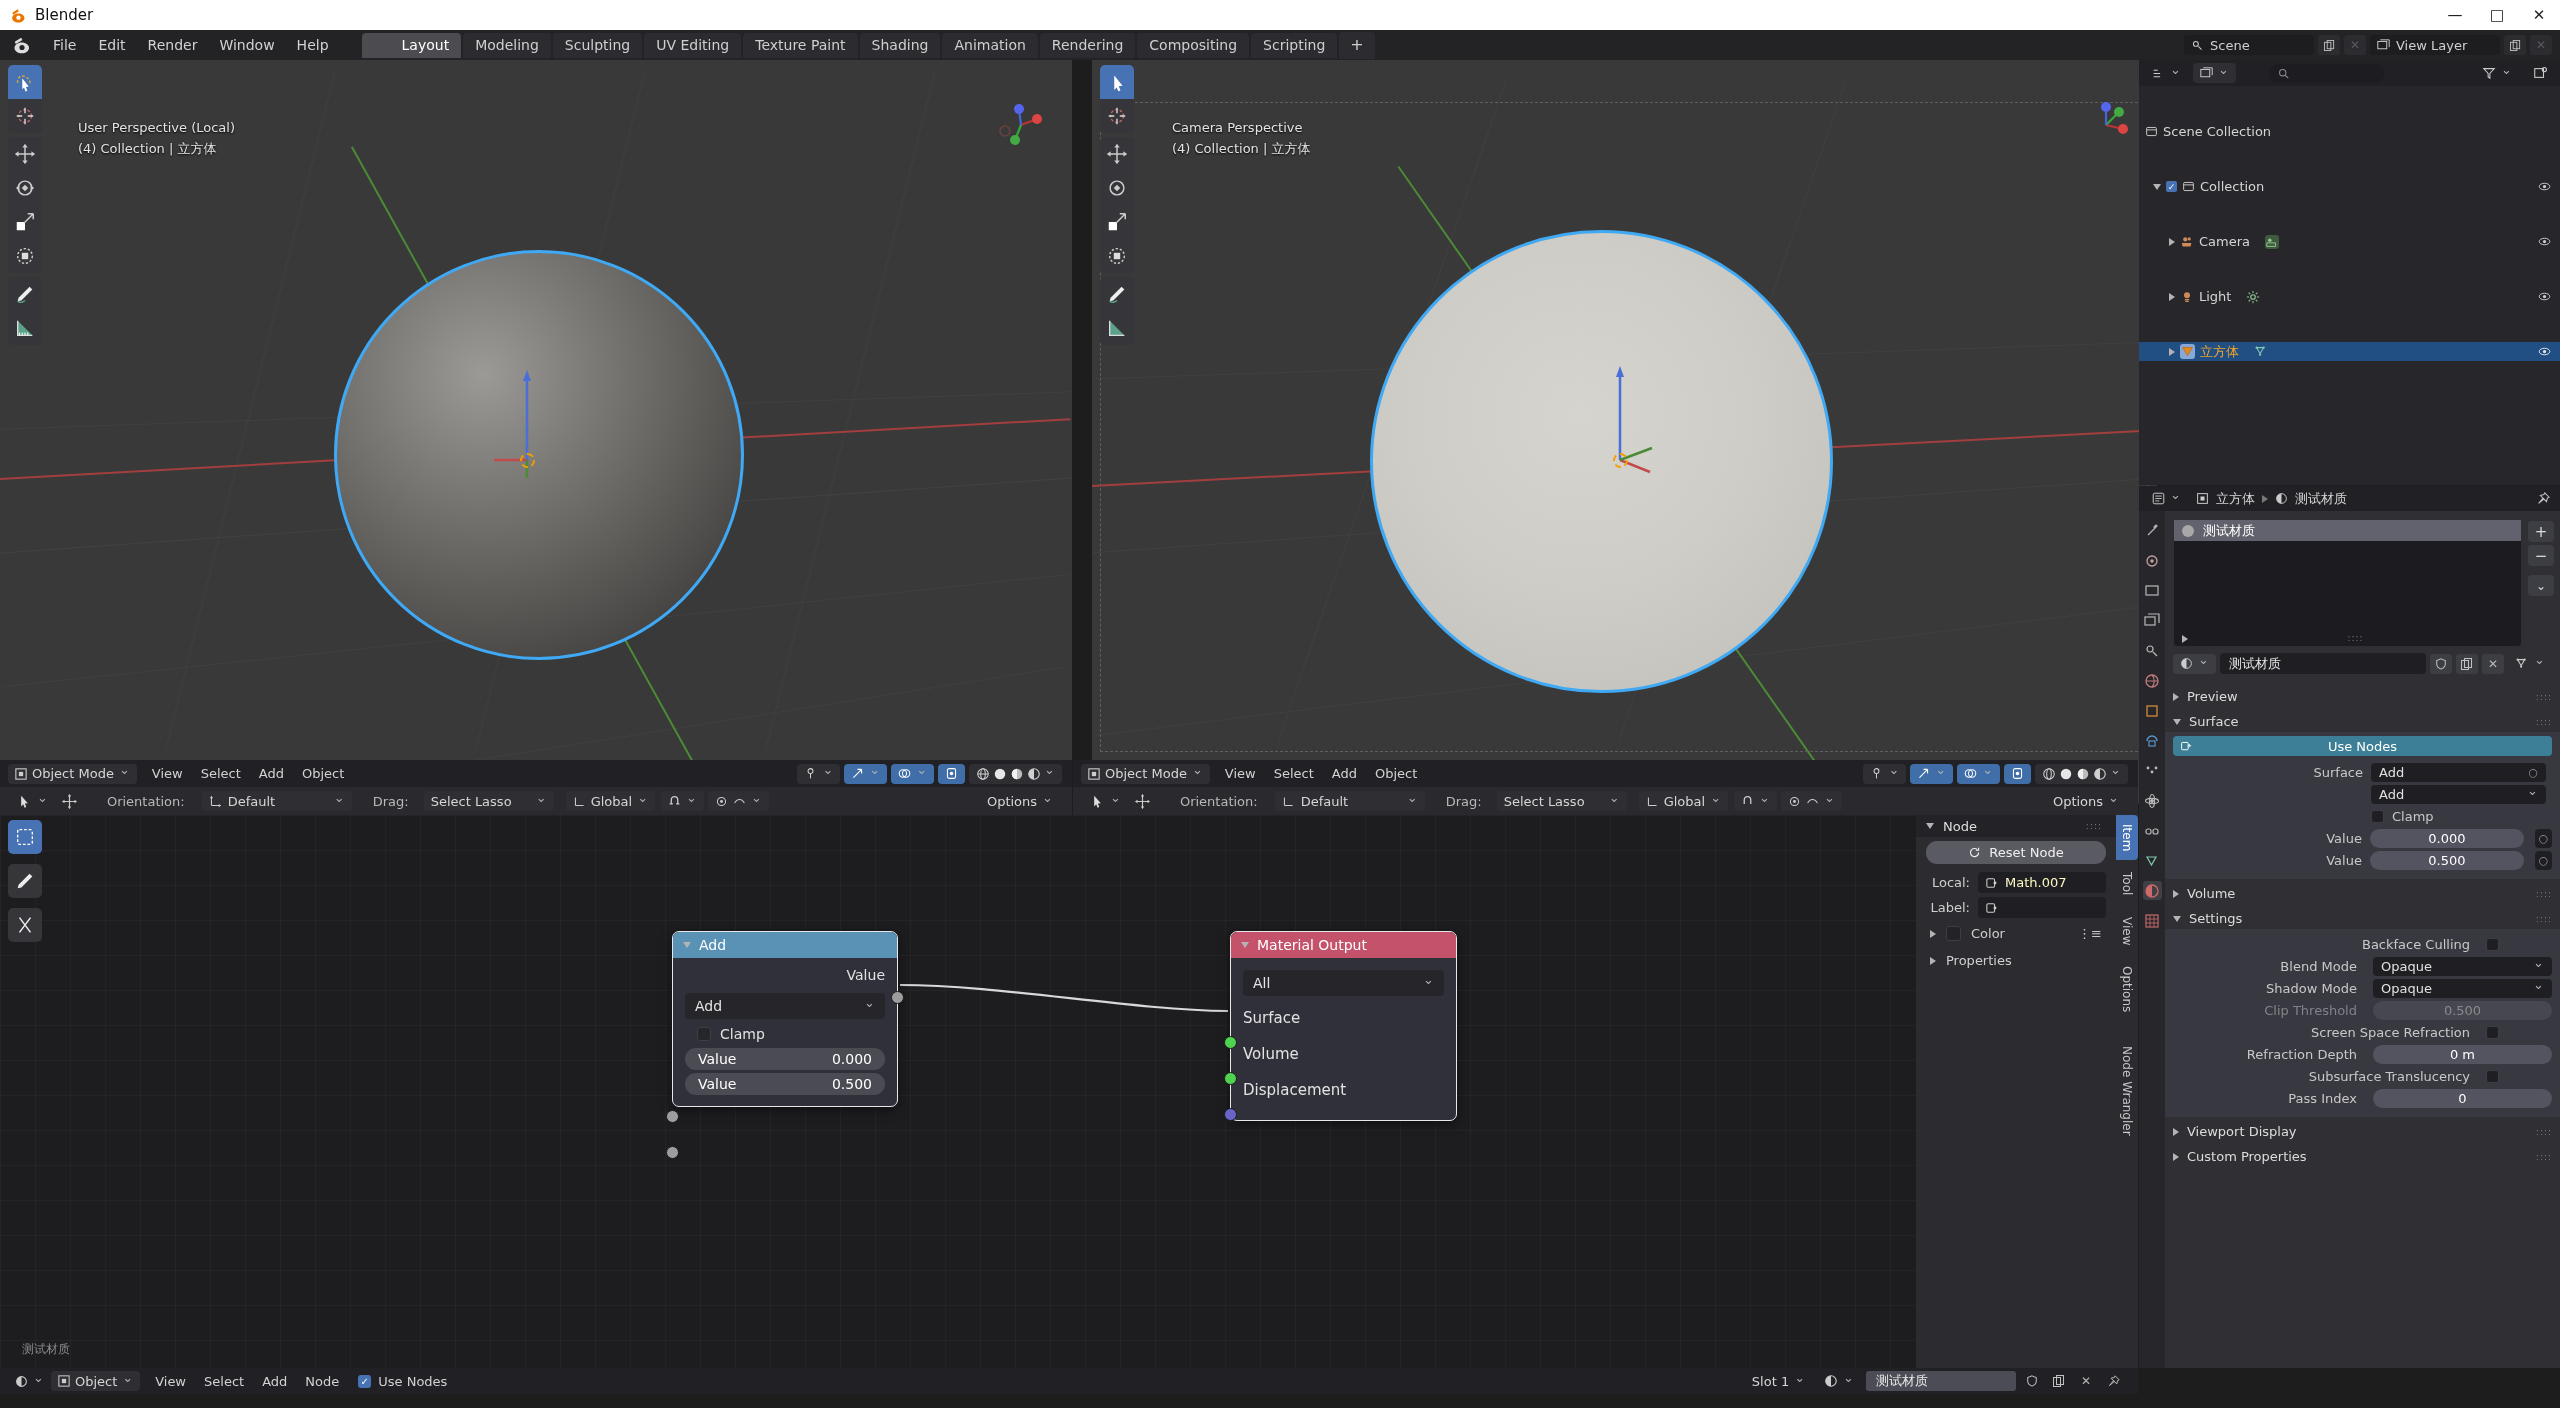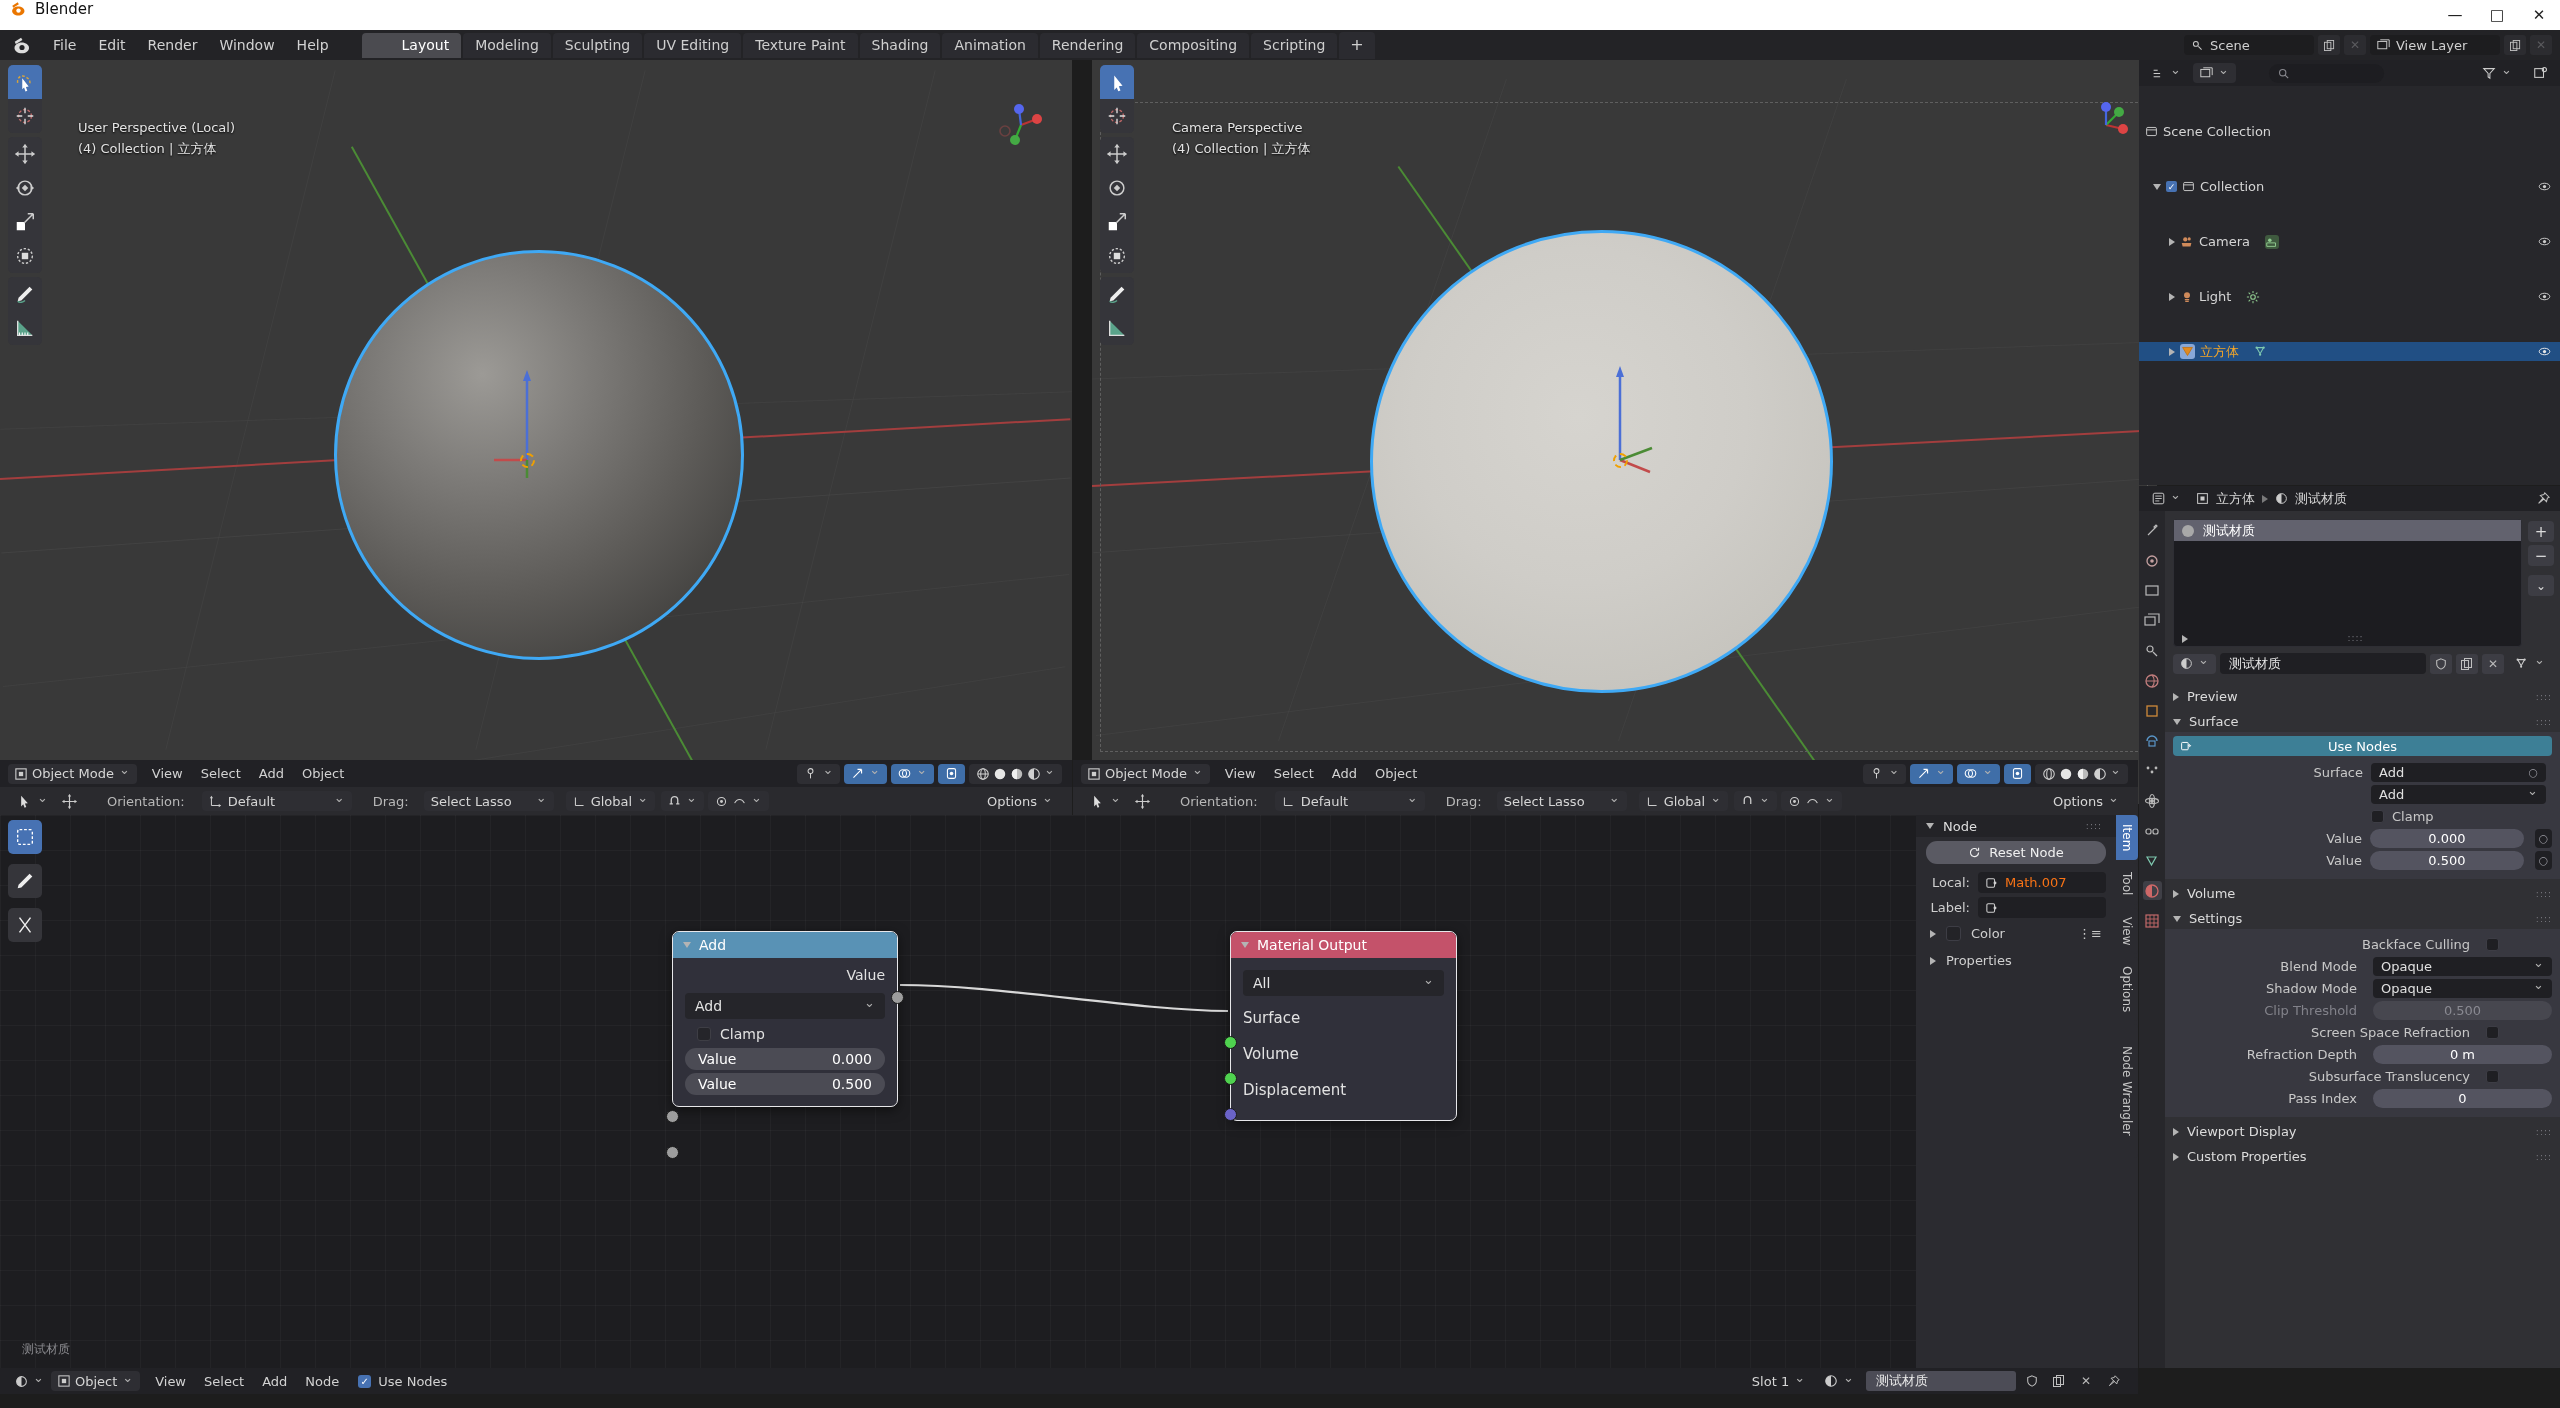--- a/index.html
+++ b/index.html
@@ -8,21 +8,21 @@
     background: #1d1d1d;
     font-family: "DejaVu Sans", "Liberation Sans", sans-serif;
     overflow: hidden;
     -webkit-font-smoothing: antialiased;
   }
   #root { position: relative; width: 2560px; height: 1408px; }
 
   
   .titlebar {
     position: absolute; left:0; top:0; width:2560px; height:30px;
-    background:#ffffff; display:flex; align-items:flex-start; gap:8px; padding-left:10px;
+    background:#ffffff; display:flex; align-items:center; gap:8px; padding-left:10px;
   }
   .titlebar .tb-title { font-size:15px; color:#111; }
   .tb-logo { width:17px; height:17px; }
   .tb-win { position:absolute; right:0; top:0; height:30px; display:flex; }
   .tb-win div { width:42px; height:30px; display:flex; align-items:center; justify-content:center;
      font-size:15px; color:#222; }
 
   
   .topbar {
     position:absolute; left:0; top:30px; width:2560px; height:30px;
@@ -124,21 +124,21 @@
   .sock.violet{background:#6a63c8; }
 
   
   .npanel { position:absolute; background:#2b2b30; }
   .np-head { display:flex; align-items:center; gap:9px; height:22px; padding:0 10px; font-size:13px; color:#dedede;}
   .np-btn { margin:4px 10px; background:#5a5a63; border-radius:11px; height:23px; display:flex;
      align-items:center; justify-content:center; gap:8px; font-size:13px; color:#f0f0f0;}
   .np-row { display:flex; align-items:center; gap:8px; padding:2px 10px 2px 10px; font-size:13px; color:#cfcfcf; }
   .np-row .lbl { width:44px; text-align:right; }
   .np-field { flex:1; background:#1f1f23; border-radius:4px; height:21px; display:flex;
-     align-items:center; gap:7px; padding:0 8px; font-size:13px; color:#f97316; }
+     align-items:center; gap:7px; padding:0 8px; font-size:13px; color:#fef9c3; }
   .np-tabs { position:absolute; right:0; top:0; width:22px; display:flex; flex-direction:column; gap:3px; }
   .np-tab { width:22px; background:#2b2b30; border-radius:0 4px 4px 0; color:#c8c8c8;
     font-size:12px; display:flex; align-items:center; justify-content:center;
     writing-mode:vertical-rl; padding:9px 0; }
   .np-tab.active { background:#4772b3; color:#fff; }
 
   
   .outliner { position:absolute; background:#27272b; }
   .ol-row { display:flex; align-items:center; height:19px; font-size:13px; color:#d5d5d5; padding-left:6px; gap:5px; position:relative;margin-top:36px;}
   .ol-row.sel { background:#214f84; }

